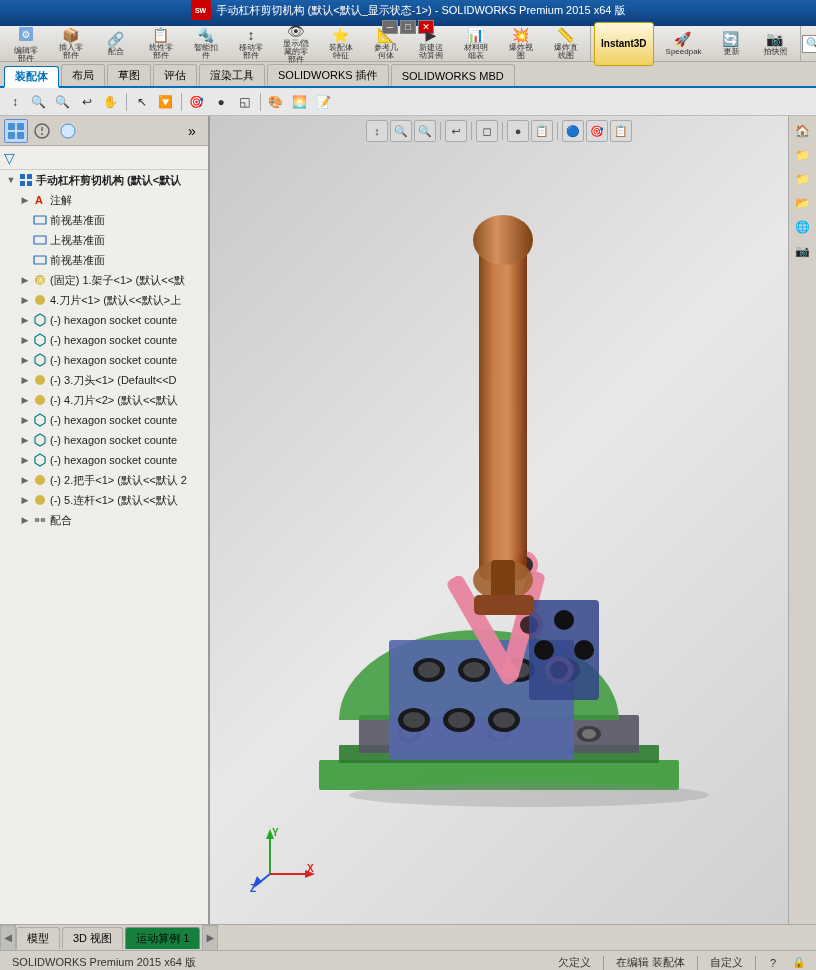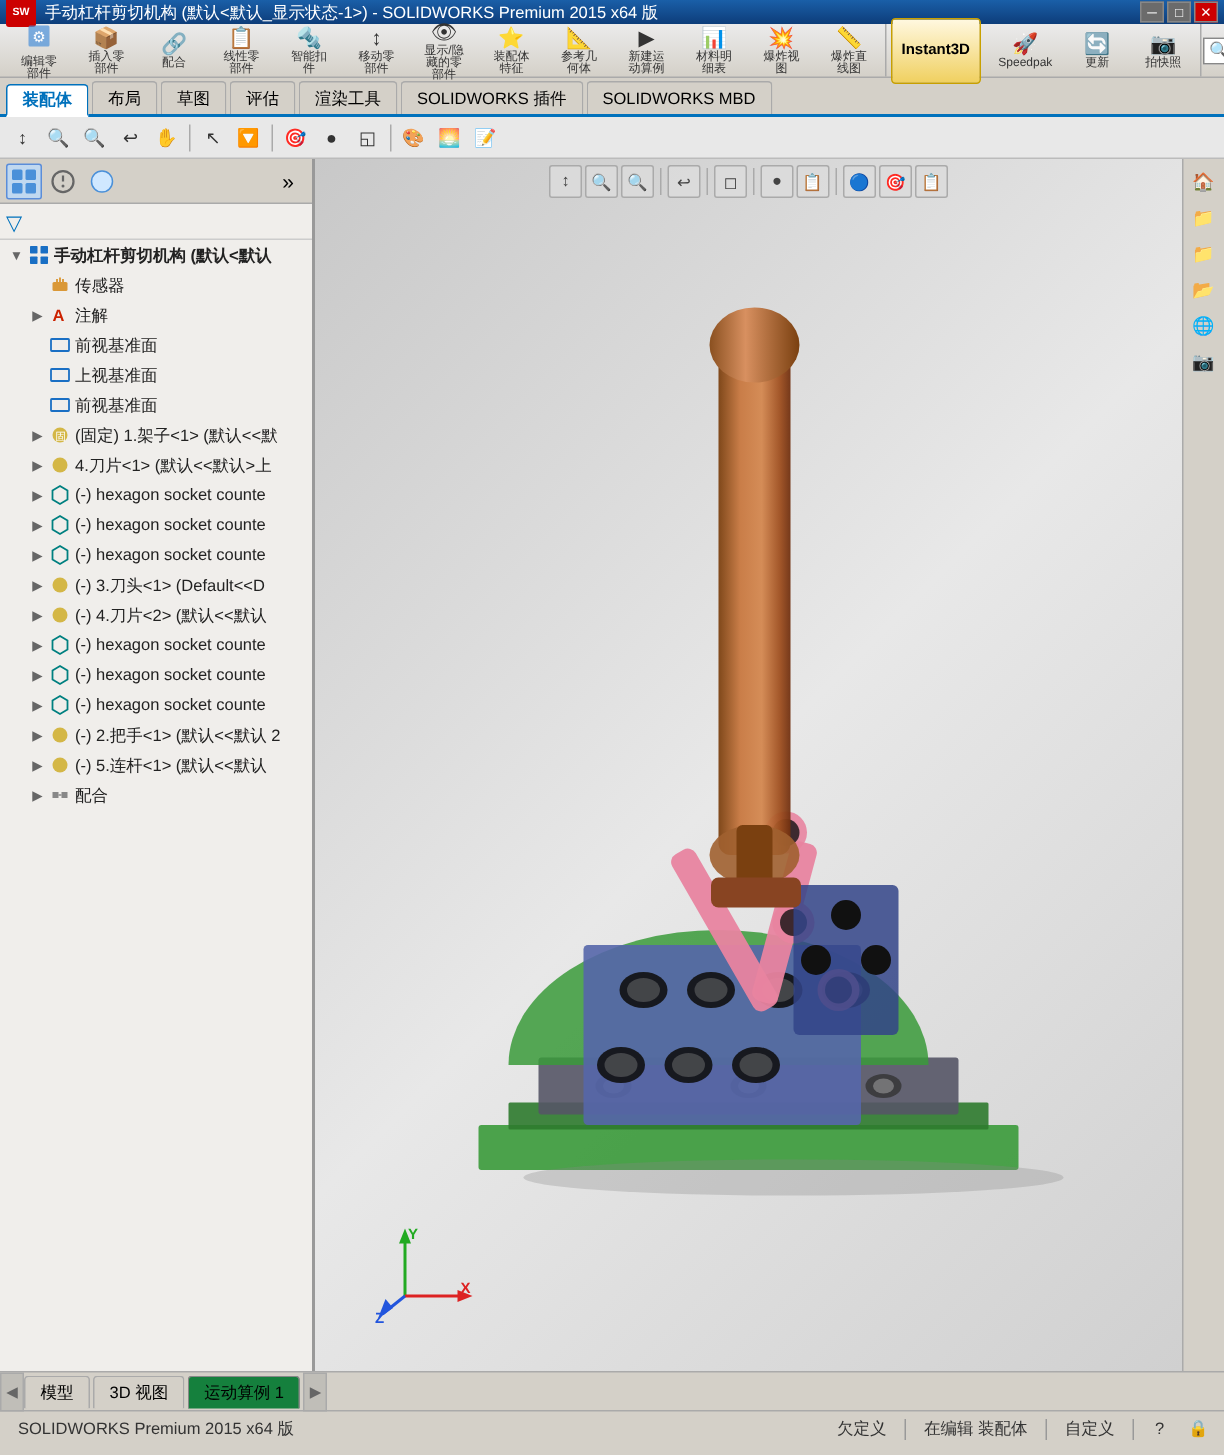--- a/index.html
+++ b/index.html
@@ -1,26 +1,27 @@
 <!DOCTYPE html>
 <html><head>
   <meta charset="utf-8">
   <style>
     * { margin: 0; padding: 0; box-sizing: border-box; }
     body { width: 816px; height: 970px; overflow: hidden; font-family: 'Microsoft YaHei', Arial, sans-serif; font-size: 12px; background: #d4d0c8; }
 
     
     .title-bar {
-      height: 16px;
+      height: 26px;
       background: linear-gradient(to bottom, #1a5fa8, #0d3d7a);
       display: flex;
       align-items: center;
       justify-content: space-between;
       padding: 0 4px;
       color: white;
+      flex-direction: column;
     }
     .title-bar-left { display: flex; align-items: center; gap: 6px; }
     .title-bar-logo { width: 20px; height: 20px; background: #c00; border-radius: 2px; display: flex; align-items: center; justify-content: center; color: white; font-size: 8px; font-weight: bold; }
     .title-bar-title { color: white; font-size: 11px; }
     .title-bar-controls { display: flex; gap: 2px; }
     .title-btn { width: 16px; height: 14px; background: #6b6b6b; border: 1px solid #888; display: flex; align-items: center; justify-content: center; font-size: 9px; color: white; cursor: pointer; }
     .title-btn.close { background: #c00; }
 
     .toolbar-row1 {
       height: 36px;
@@ -580,32 +581,20 @@
             <rect x="1" y="1" width="5" height="5" rx="0.5" fill="#1a6fc4"></rect>
             <rect x="8" y="1" width="5" height="5" rx="0.5" fill="#1a6fc4"></rect>
             <rect x="1" y="8" width="5" height="5" rx="0.5" fill="#1a6fc4"></rect>
             <rect x="8" y="8" width="5" height="5" rx="0.5" fill="#1a6fc4"></rect>
           </svg>
         </div>
         <span class="tree-label">手动杠杆剪切机构 (默认&lt;默认</span>
       </div>
 
 
-      <div class="tree-item indent-1">
-        <div class="tree-expand"></div>
-        <div class="tree-icon icon-orange">
-          <svg width="14" height="14" viewBox="0 0 14 14">
-            <rect x="2" y="5" width="10" height="6" rx="1" fill="#d4820a" opacity="0.8"></rect>
-            <line x1="5" y1="5" x2="5" y2="3" stroke="#d4820a" stroke-width="1"></line>
-            <line x1="7" y1="5" x2="7" y2="2" stroke="#d4820a" stroke-width="1"></line>
-            <line x1="9" y1="5" x2="9" y2="3" stroke="#d4820a" stroke-width="1"></line>
-          </svg>
-        </div>
-        <span class="tree-label">传感器</span>
-      </div>
 
       <div class="tree-item indent-1">
         <div class="tree-expand">▶</div>
         <div class="tree-icon icon-red">
           <svg width="14" height="14" viewBox="0 0 14 14">
             <text x="2" y="11" font-size="11" font-weight="bold" fill="#cc2200">A</text>
           </svg>
         </div>
         <span class="tree-label">注解</span>
       </div>

